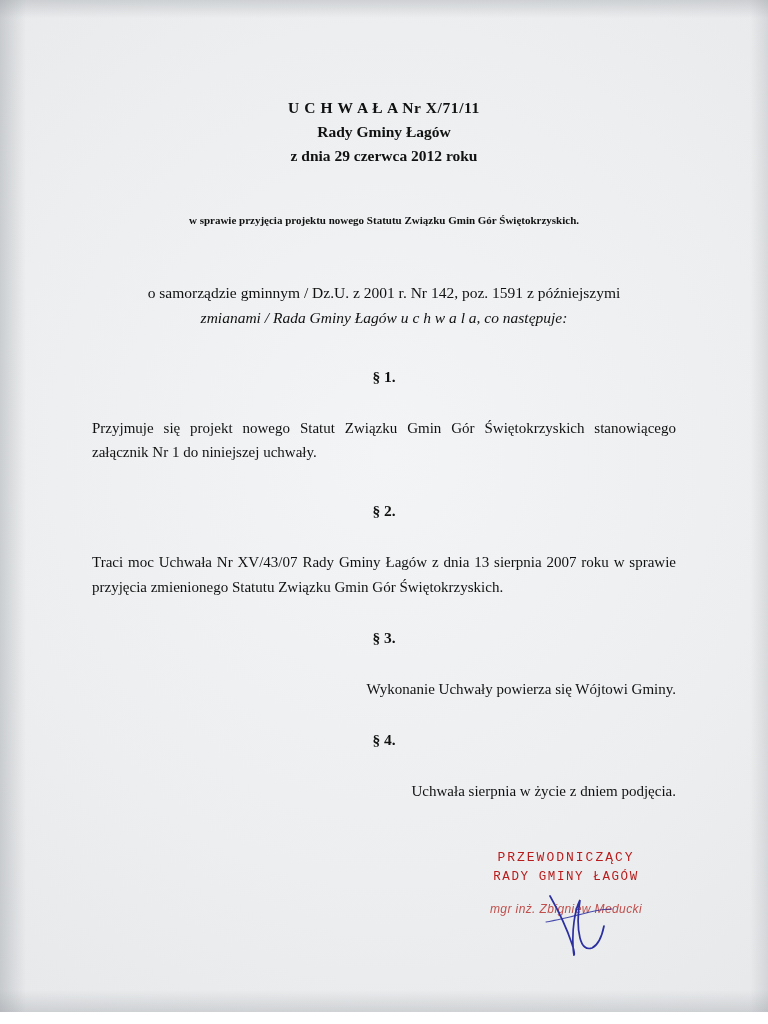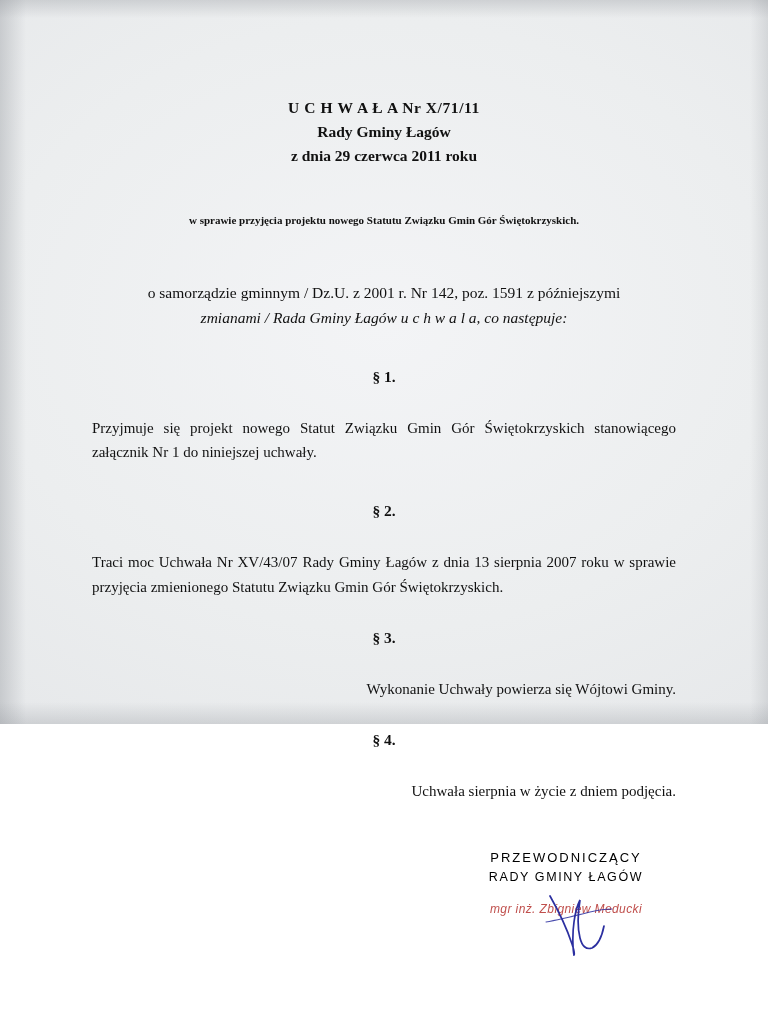--- a/index.html
+++ b/index.html
@@ -13,21 +13,21 @@
     font-family: "Liberation Serif", serif;
     color: #111111;
     position: relative;
     overflow: hidden;
   }
   .page {
     position: absolute;
     left: 0;
     top: 0;
     width: 768px;
-    height: 724px;
+    height: 1012px;
     background: #eceef0;
     box-sizing: border-box;
     padding-left: 40px;
   }
   
   .paper-tone {
     position: absolute;
     inset: 0;
     background:
       radial-gradient(ellipse 85% 70% at 50% 45%, #f3f4f6 0%, #eceeef 60%, #e6e8ea 100%);
@@ -96,22 +96,22 @@
 
   .sig-area {
     position: absolute;
     right: 52px;
     top: 848px;
     width: 300px;
     height: 110px;
     text-align: center;
   }
   .sig-stamp {
-    color: #000000;
-    font-family: Liberation Sans, sans-serif;
+    color: #b91c1c;
+    font-family: Liberation Mono, monospace;
     font-size: 13px;
     letter-spacing: 2px;
     line-height: 1.55;
   }
   .sig-stamp .l2 { letter-spacing: 1.6px; font-size: 12.5px; }
   .sig-name {
     margin-top: 14px;
     color: #c0504d;
     font-family: "Liberation Sans", sans-serif;
     font-style: italic;
@@ -151,21 +151,21 @@
 <body>
 
 <div class="page">
   <div class="paper-tone"></div>
 
   <div class="content">
 
     <div class="title-block">
       <div class="title-line1">U C H W A Ł A Nr X/71/11</div>
       <div class="title-line2">Rady Gminy Łagów</div>
-      <div class="title-line3">z dnia 29 czerwca 2011 roku</div>
+      <div class="title-line3">z dnia 29 czerwca 2012 roku</div>
     </div>
 
     <div class="subject">w sprawie przyjęcia projektu  nowego  Statutu Związku Gmin Gór Świętokrzyskich.</div>
 
     <div class="basis">
       <span class="l2">o samorządzie gminnym / Dz.U. z 2001 r. Nr 142, poz. 1591 z późniejszymi</span>
       <span class="l3">zmianami /  Rada Gminy Łagów   u c h w a l a, co następuje:</span>
     </div>
 
     <div class="para-num">§ 1.</div>

